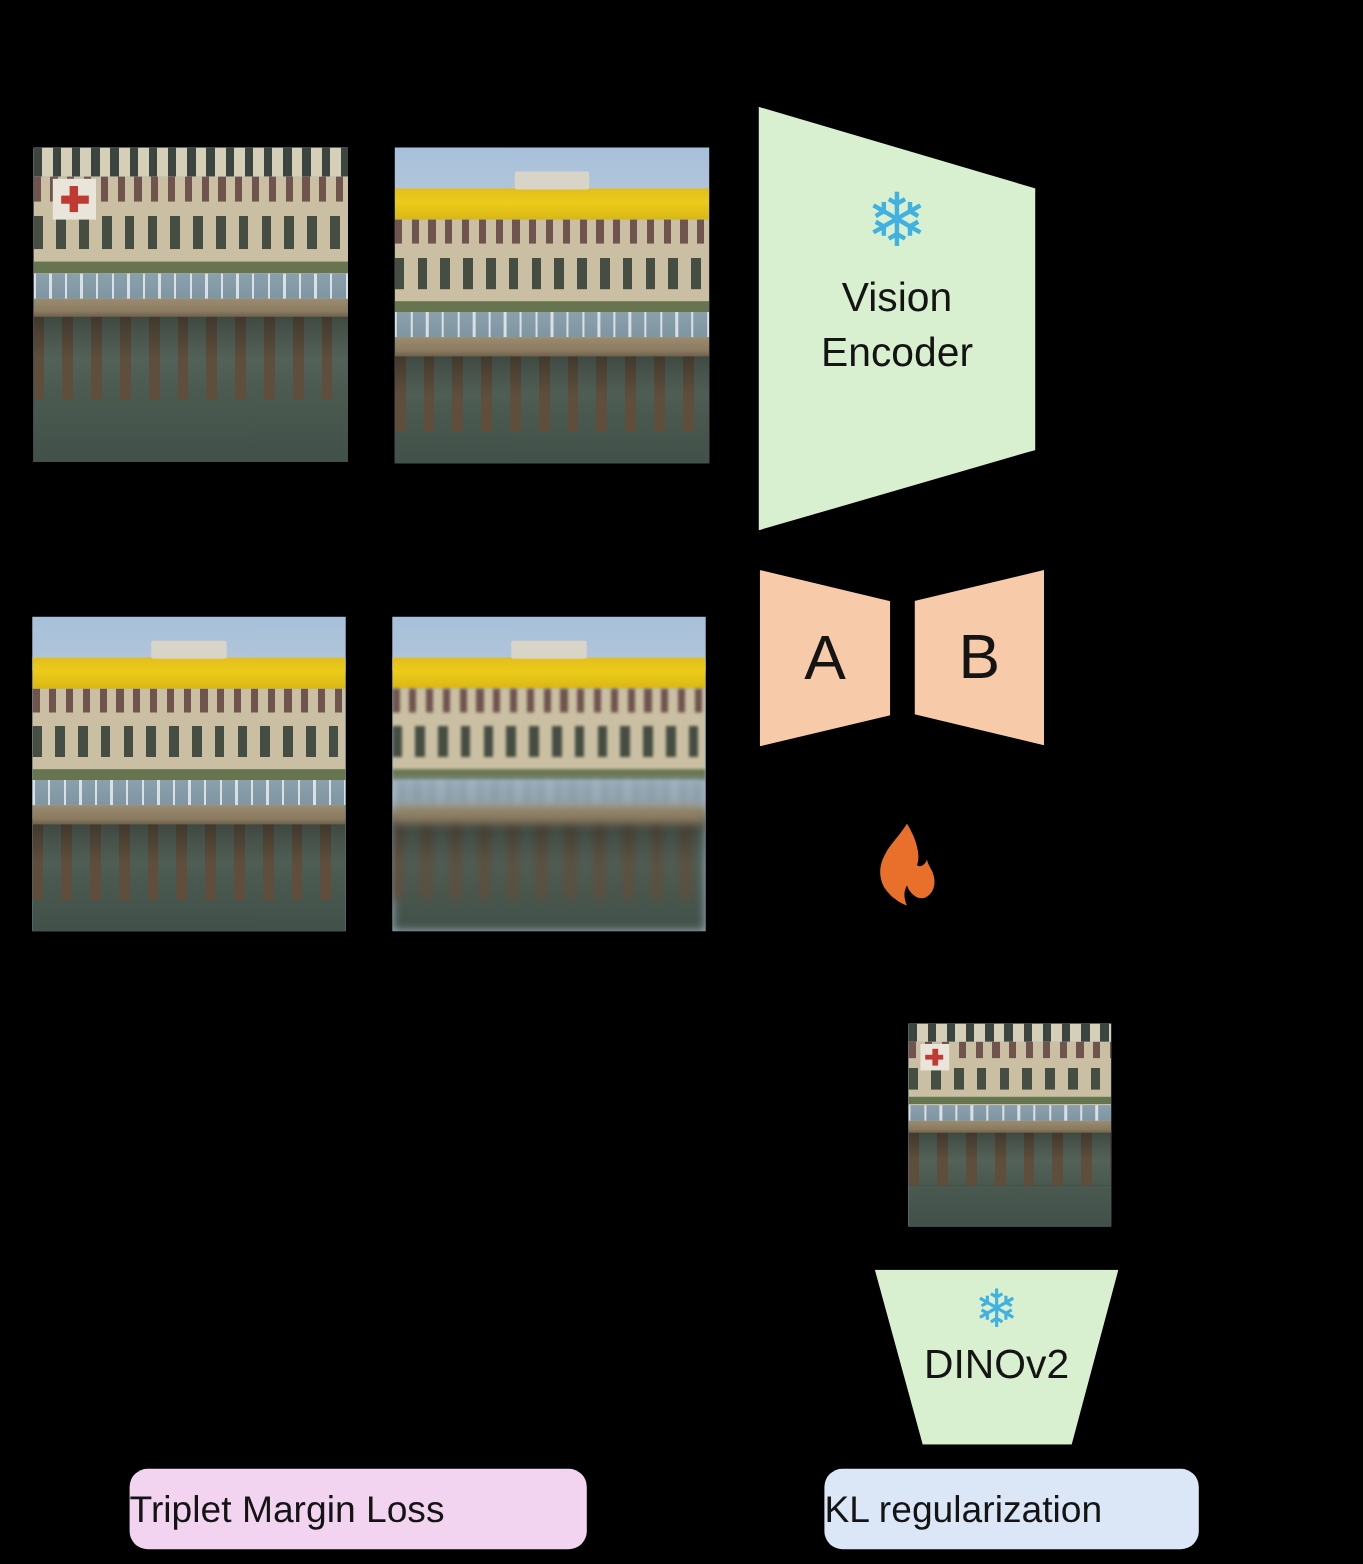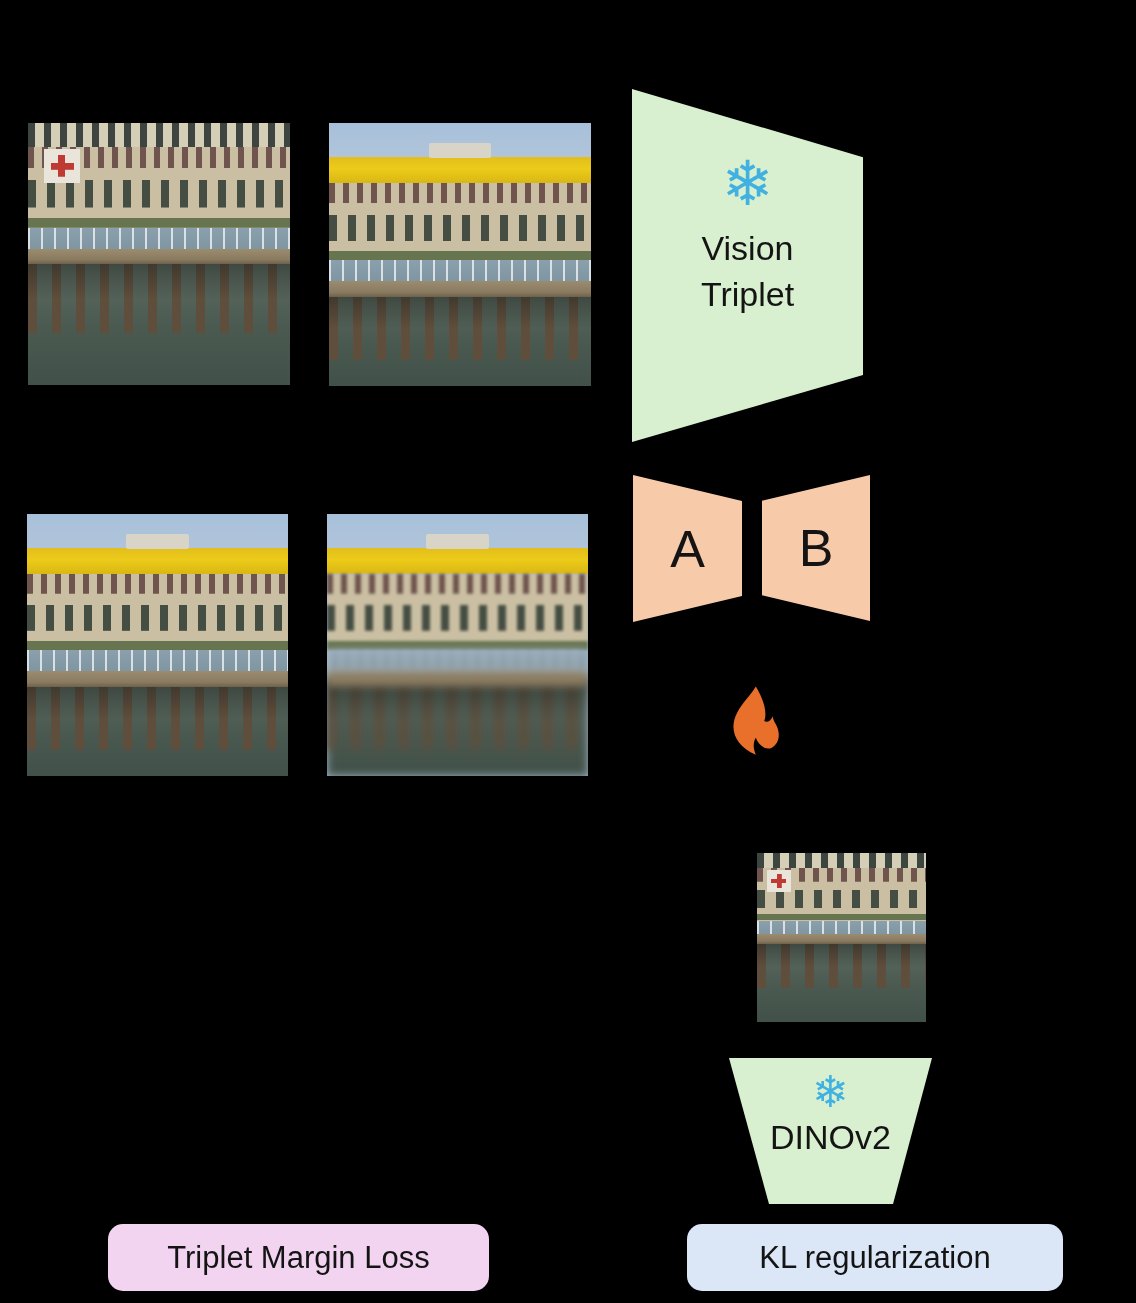--- a/index.html
+++ b/index.html
@@ -48,25 +48,25 @@
     left:729px;top:1058px;width:203px;height:146px;
     background:var(--encoder-fill);
     clip-path:polygon(0% 0%,100% 0%,80.8% 100%,19.7% 100%);
     padding-top:12px;
   }
   .dino .snowflake{font-size:44px;margin-bottom:4px;}
   .dino .label{font-size:34px;font-weight:500;}
 
   .loss-badge{
     position:absolute;height:67px;border-radius:15px;
-    display:flex;align-items:center;justify-content:center;
+    display:flex;align-items:center;
     font-size:31px;font-weight:500;color:var(--shape-text,#141414);
   }
   .loss-triplet{left:108px;top:1224px;width:381px;background:var(--triplet-fill);}
-  .loss-kl{left:687px;top:1224px;width:376px;background:var(--kl-fill);}
+  .loss-kl{left:687px;top:1224px;width:312px;background:var(--kl-fill);}
 
   
   .photo{position:absolute;overflow:hidden;background:#9fb4c6;}
   .photo>div{position:absolute;left:0;right:0;}
   .ph-sky{top:0;height:18%;background:linear-gradient(180deg,#a7c0da,#b3c6da);}
   .ph-water{top:50%;bottom:0;background:linear-gradient(180deg,#5e6c61,#4b5a51 55%,#415048);}
   .ph-pilings{
     background:
       linear-gradient(180deg,rgba(25,30,27,.5),rgba(25,30,27,0) 55%),
       repeating-linear-gradient(90deg,#5f4e3c 0 9px,rgba(95,78,60,0) 9px 24px);
@@ -117,21 +117,21 @@
   .is-blurred .ph-facade{filter:blur(1.5px);}
 </style>
 </head>
 <body>
 
 <div class="canvas">
 
   <div class="node encoder">
     <div class="snowflake">❄</div>
     <div class="label">Vision</div>
-    <div class="label">Triplet</div>
+    <div class="label">Encoder</div>
   </div>
 
   <div class="adapter adapter-a">
     <span>A</span>
   </div>
   <div class="adapter adapter-b">
     <span>B</span>
   </div>
 
   <div class="flame">

